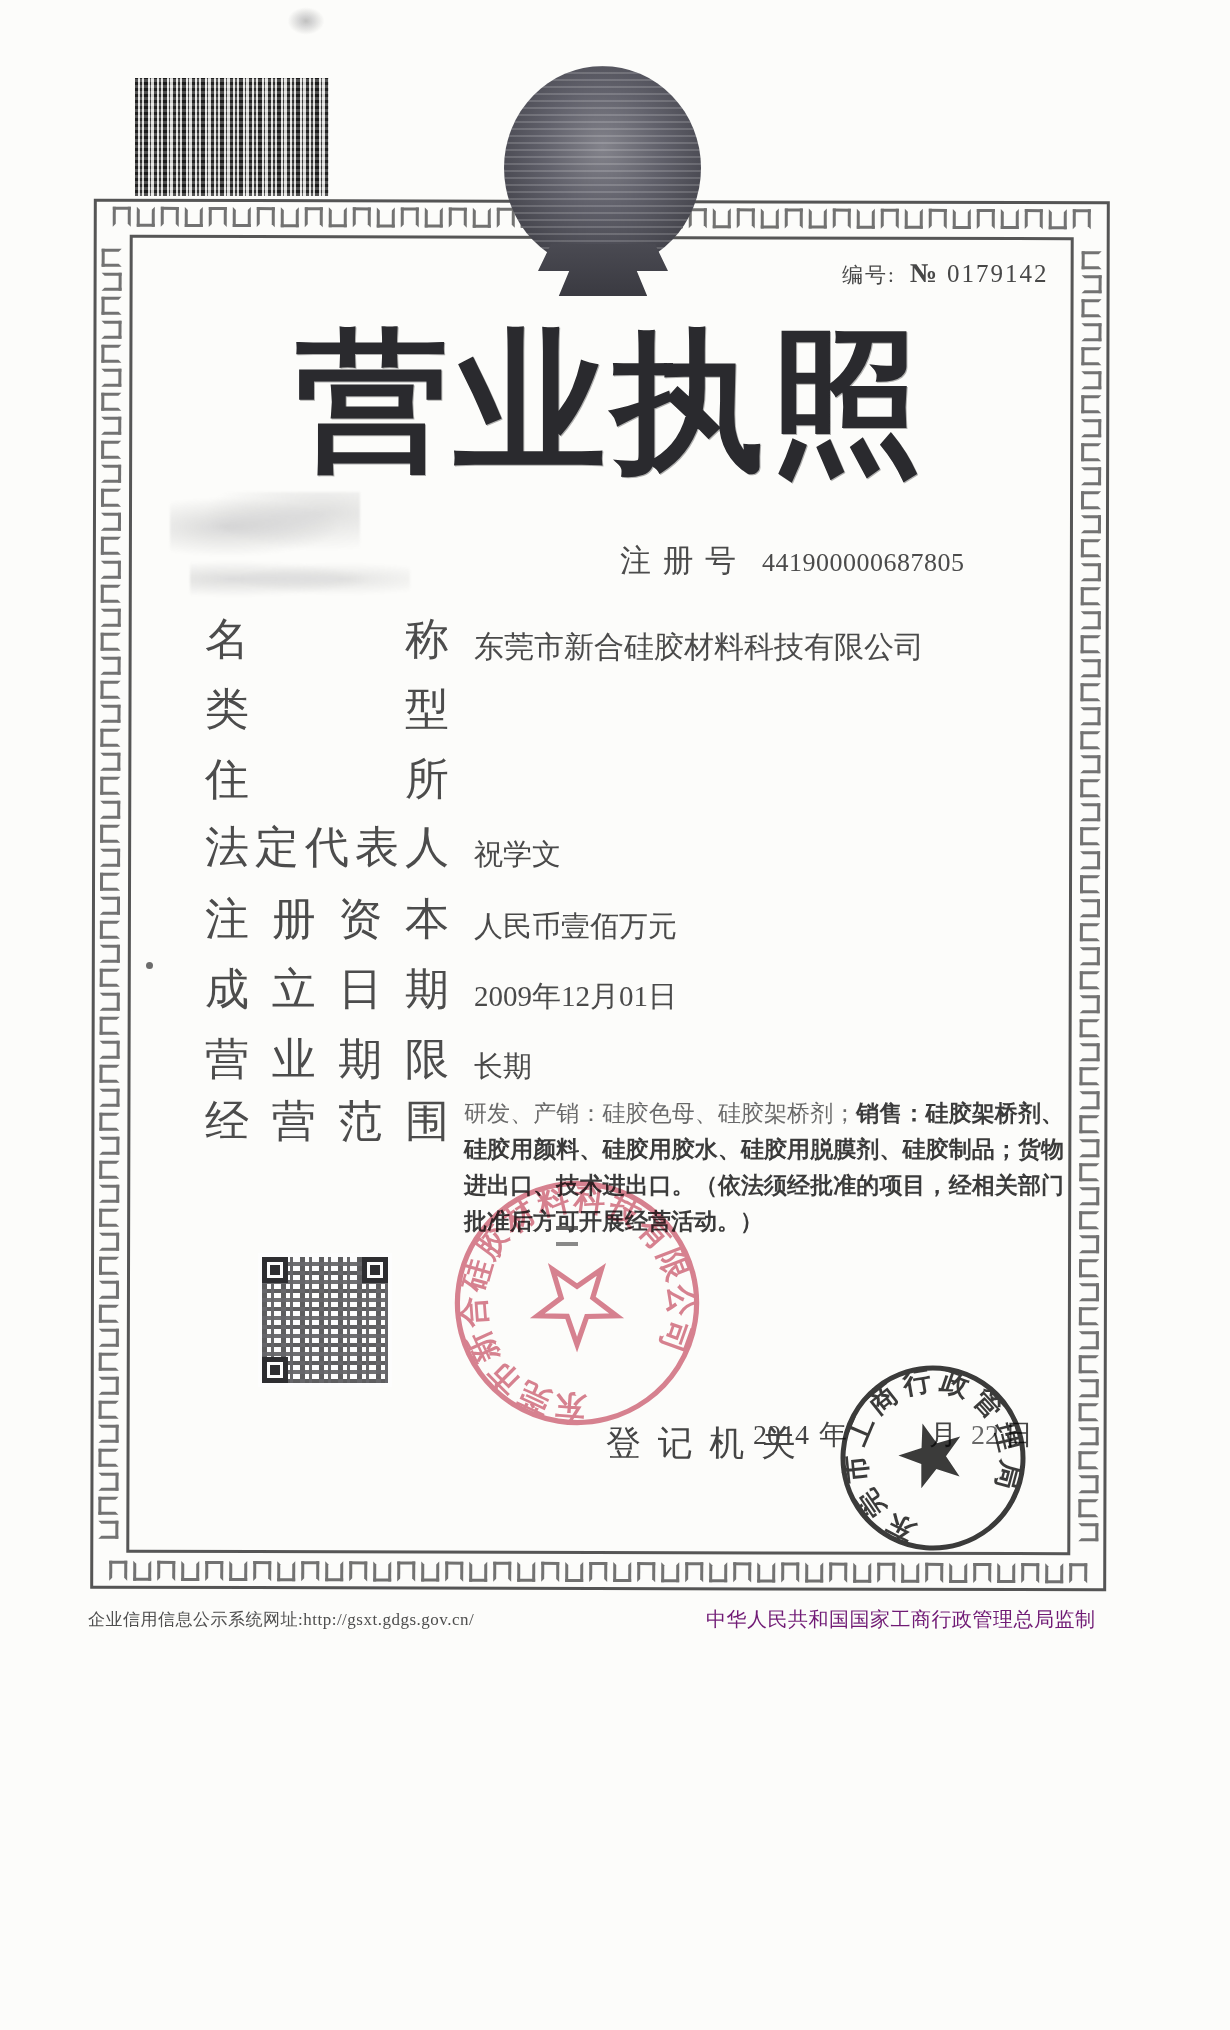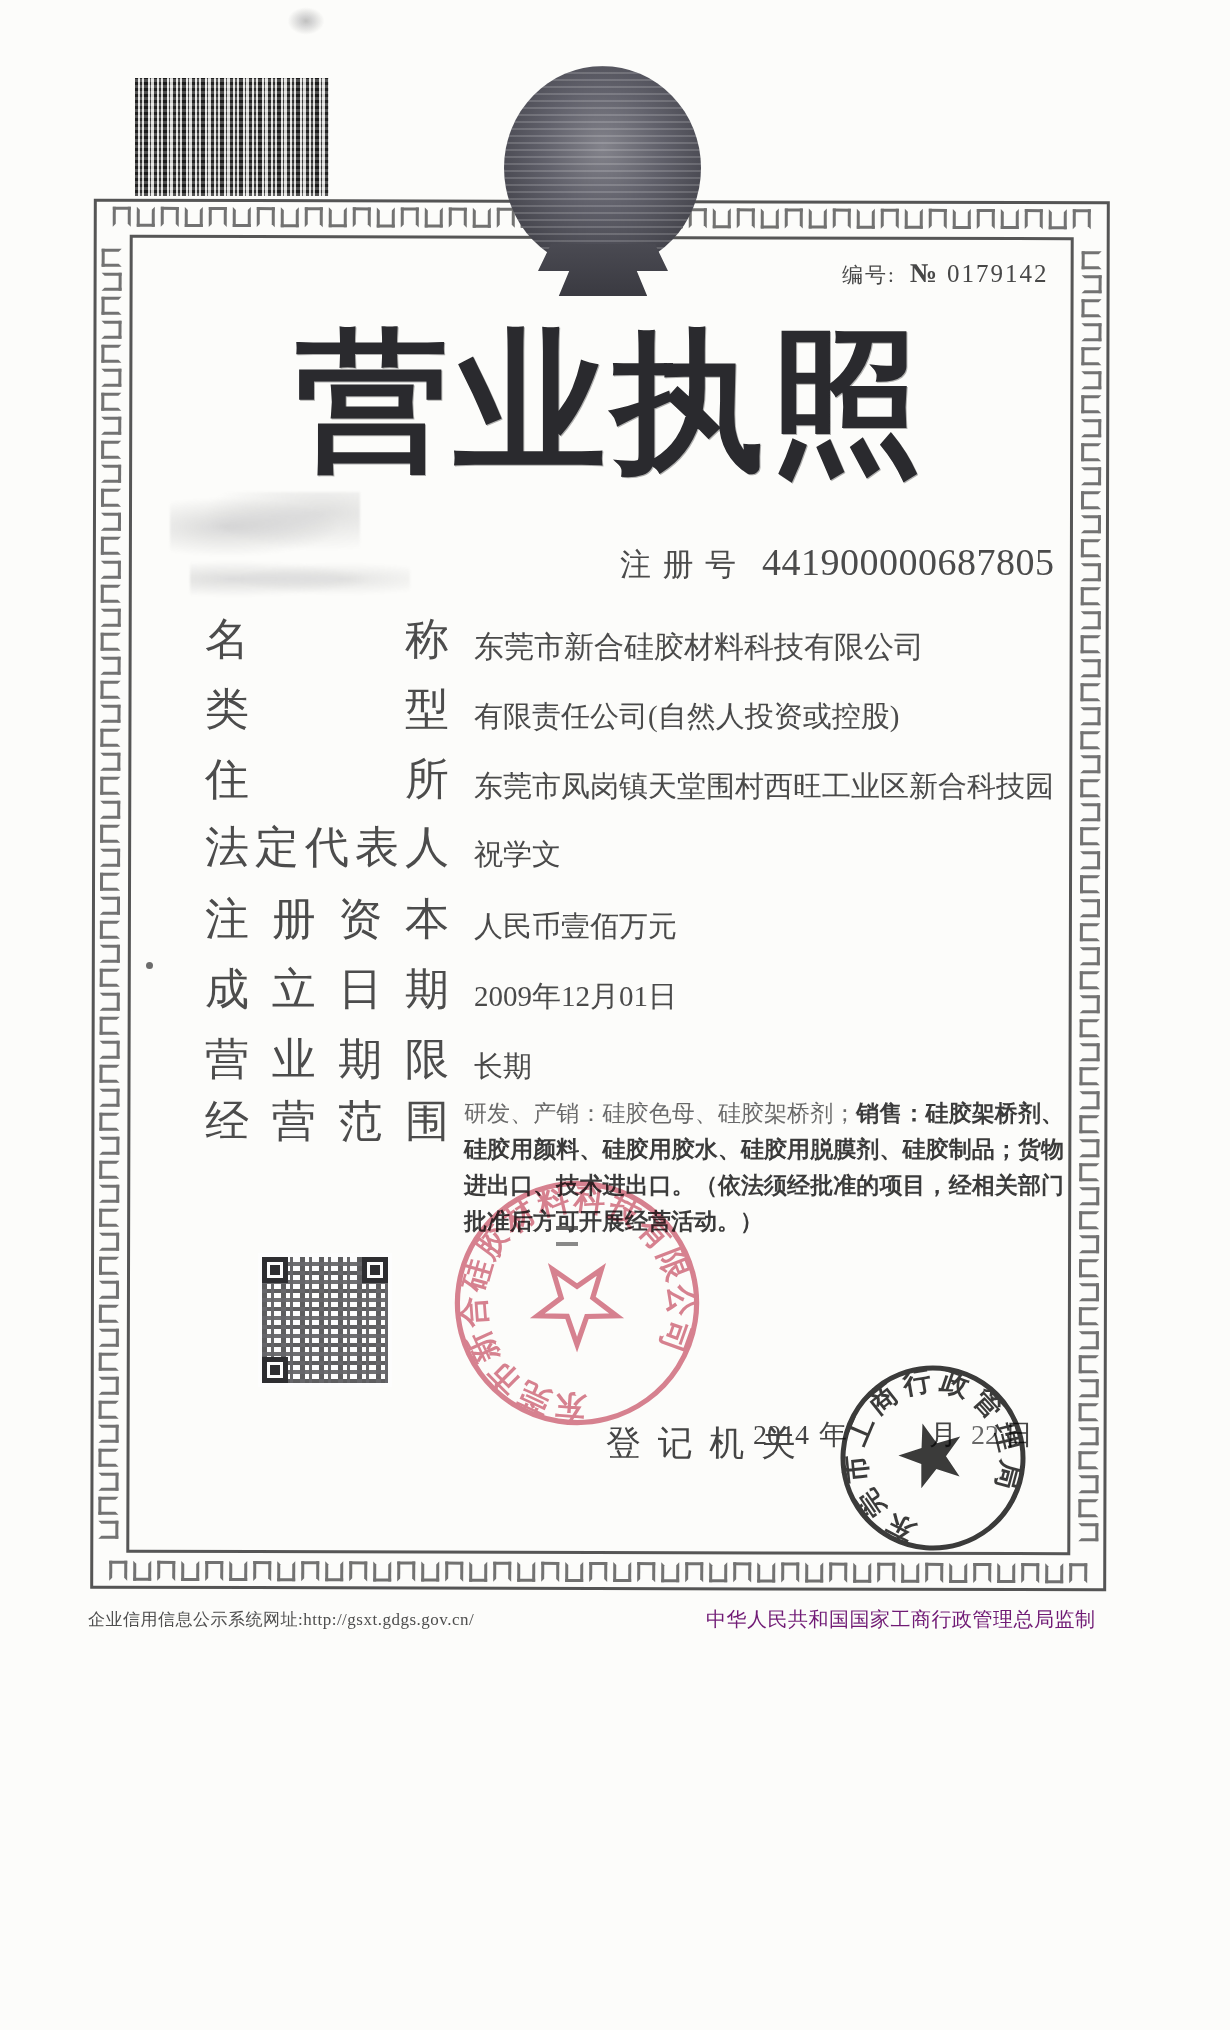--- a/index.html
+++ b/index.html
@@ -41,21 +41,21 @@
 
   
   .serial{position:absolute;left:842px;top:258px;font-size:21px;color:#474747;letter-spacing:2px;white-space:nowrap;}
   .serial .sym{font-family:"Liberation Serif",serif;font-weight:bold;font-size:27px;margin:0 8px 0 14px;}
   .serial .num{font-family:"Liberation Serif",serif;font-size:25px;letter-spacing:2px;}
   .title{position:absolute;left:296px;top:322px;width:626px;display:flex;justify-content:space-between;
     font-family:"Liberation Sans","DejaVu Sans",sans-serif;font-weight:900;font-size:152px;line-height:1.05;
     color:#2a2a2e;text-shadow:1px 1px 0 rgba(60,60,60,.4);}
   .regno{position:absolute;left:620px;top:540px;font-size:31px;color:#4b4b4b;white-space:nowrap;}
   .regno .lab{display:inline-flex;width:116px;justify-content:space-between;margin-right:26px;}
-  .regno .val{font-size:38px;letter-spacing:.5px;margin-top:17px;}
+  .regno .val{font-size:26px;letter-spacing:.5px;margin-top:17px;}
 
   
   .row{position:absolute;left:205px;display:flex;align-items:flex-start;}
   .flabel{width:244px;display:flex;justify-content:space-between;flex:0 0 244px;
     font-size:44px;line-height:1;color:#4c4c4c;font-weight:500;}
   .fvalue{margin-left:25px;padding-top:9px;font-size:29px;color:#4a4a4a;white-space:nowrap;}
   .scope-text{position:absolute;left:464px;top:1096px;width:600px;font-size:23px;line-height:36px;
     text-align:justify;color:#6a6a6a;white-space:normal;}
   .scope-text .b{color:#3b3b3b;font-weight:600;}
 
@@ -337,28 +337,26 @@
         <span>名</span>
         <span>称</span>
       </div>
     <div class="fvalue" style="font-size:30px">东莞市新合硅胶材料科技有限公司</div>
   </div>
   <div class="row" style="top:688px">
     <div class="flabel spread">
         <span>类</span>
         <span>型</span>
       </div>
-    <div class="fvalue">有限责任公司(自然人投资或控股)</div>
   </div>
   <div class="row" style="top:758px">
     <div class="flabel spread">
         <span>住</span>
         <span>所</span>
       </div>
-    <div class="fvalue">东莞市凤岗镇天堂围村西旺工业区新合科技园</div>
   </div>
   <div class="row" style="top:826px">
     <div class="flabel spread">
         <span>法</span>
         <span>定</span>
         <span>代</span>
         <span>表</span>
         <span>人</span>
       </div>
     <div class="fvalue">祝学文</div>

